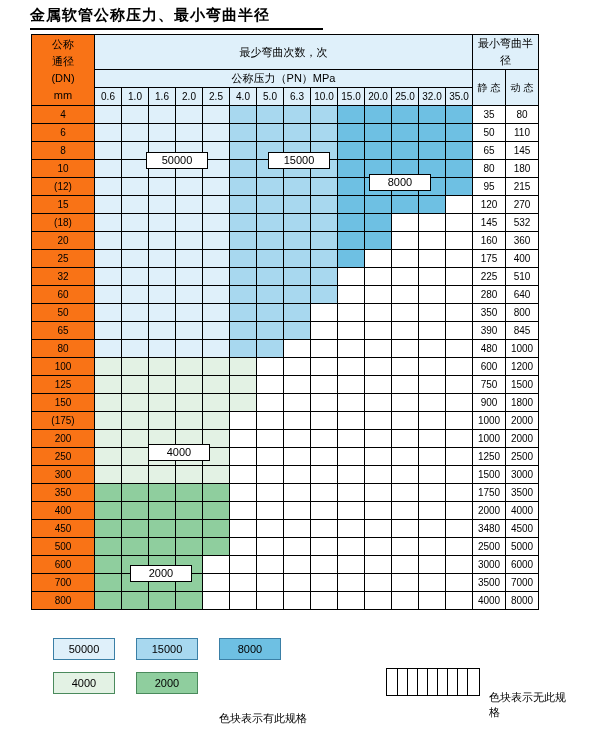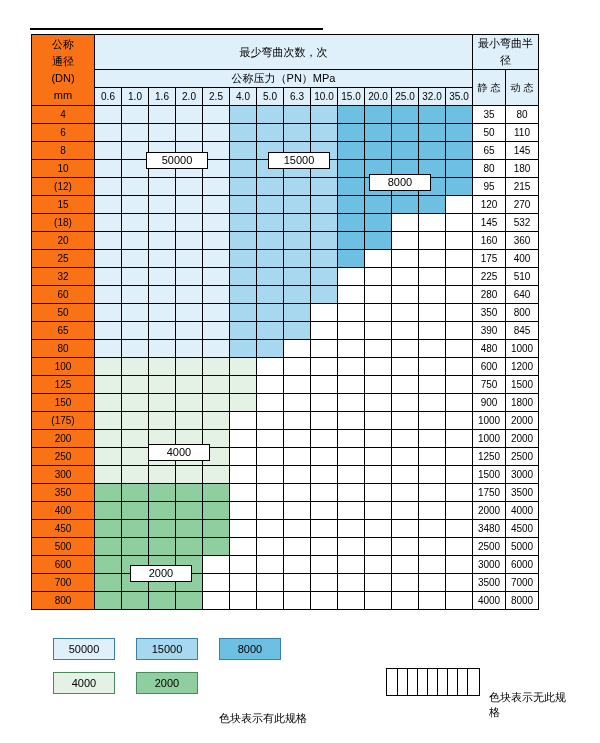--- a/index.html
+++ b/index.html
@@ -81,20 +81,21 @@
   }
   .lg-grid i{
     position:absolute;top:0;bottom:0;width:1px;background:#000;
   }
 </style>
 </head>
 <body>
 
 <div class="page">
 
+  <div class="title">金属软管公称压力、最小弯曲半径</div>
   <div class="title-underline"></div>
 
   <table class="main">
     <thead>
       <tr>
         <td class="hdr-left dn-col" rowspan="3">
           <div class="hdr-dn">公称</div>
           <div class="hdr-dn">通径</div>
           <div class="hdr-dn">(DN)</div>
           <div class="hdr-dn">mm</div>

